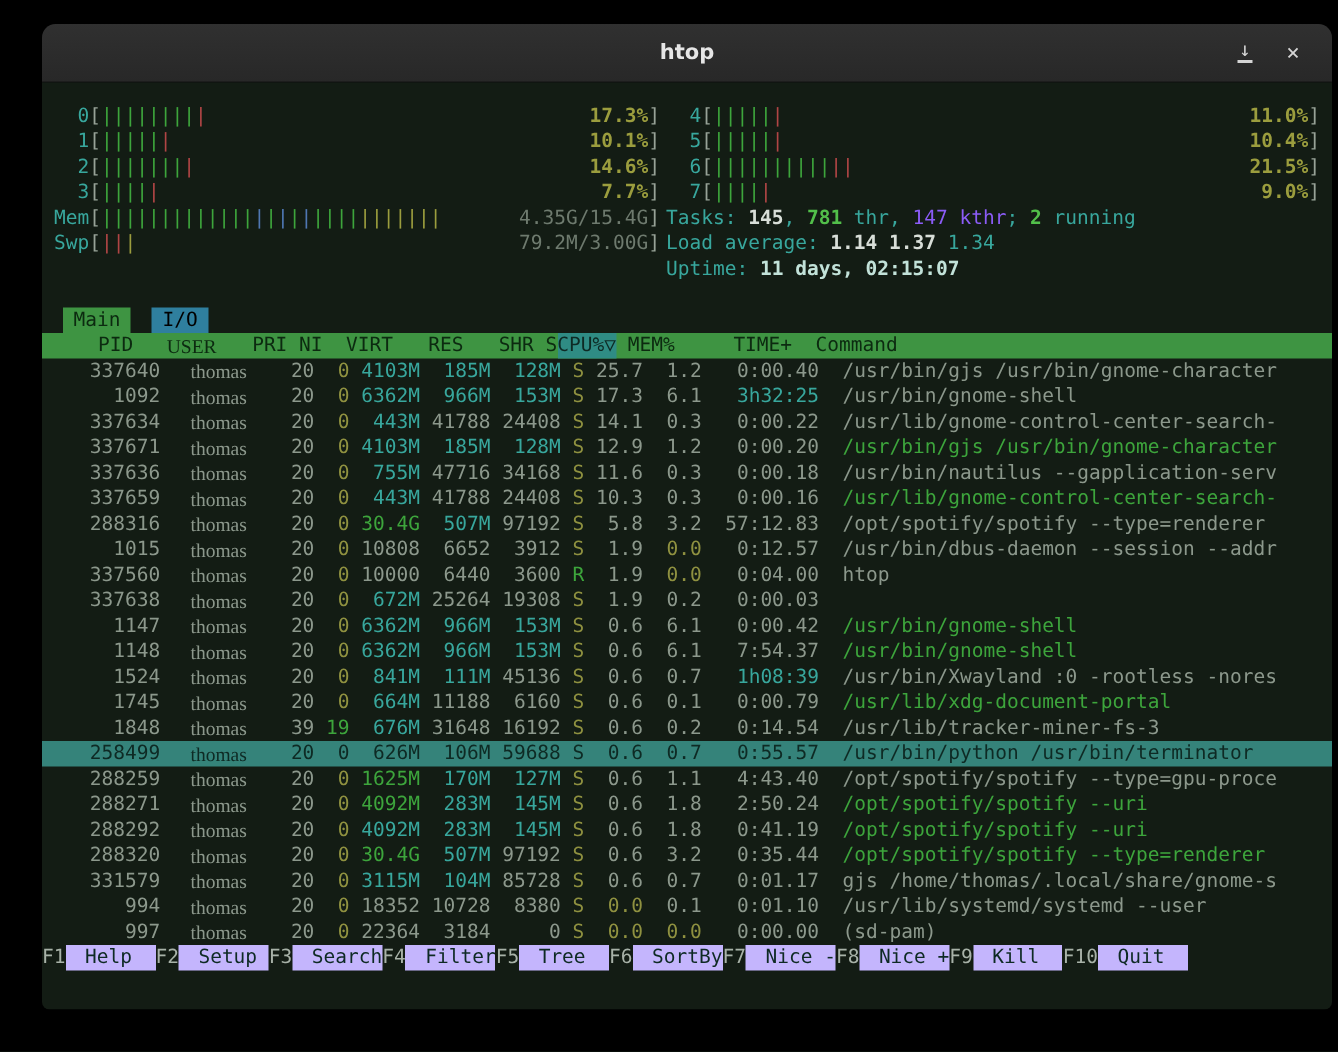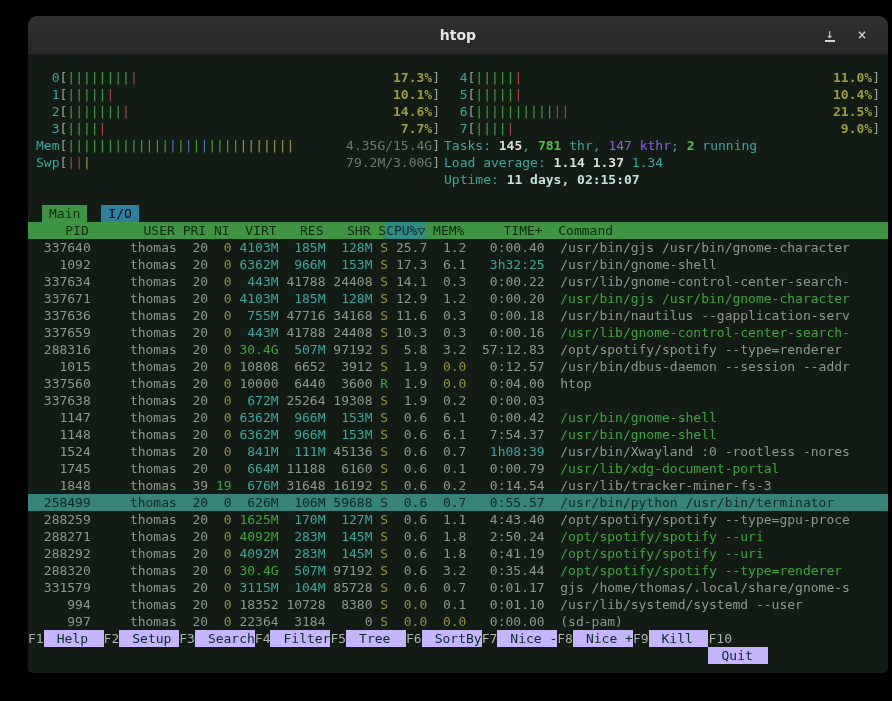--- a/index.html
+++ b/index.html
@@ -34,25 +34,25 @@
   .blank{height:17px;}
   
   .tabsrow{height:17px;display:flex;padding-left:14px;}
   .tab{padding:0 7px;height:17px;}
   .tab.main{background:#3e9442;color:#0c2a10;margin-right:14px;}
   .tab.io{background:#2f7f9e;color:#000000;}
   
   .hdr{height:17px;display:flex;background:#3e9442;color:#0c2a10;padding:0 0 0 6px;}
   .hdr span{color:#0c2a10;}
   .hdr .sorted{background:#2f8c84;color:#0e2a24;}
-  .row{height:17px;display:flex;padding-left:8px;}
+  .row{height:17px;display:flex;padding-left:24px;}
   .row.selected{background:#35837a;}
   .row.selected span{color:#0e2a24 !important;}
   .c-pid{width:7ch;text-align:right;}
-  .c-user{width:10ch;margin-left:1ch;text-align:right;}
+  .c-user{width:10ch;margin-left:1ch;text-align:center;font-family:Liberation Serif, serif;}
   .c-pri{width:4ch;text-align:right;}
   .c-ni{width:3ch;text-align:right;}
   .c-virt{width:6ch;text-align:right;}
   .c-res{width:6ch;text-align:right;}
   .c-shr{width:6ch;text-align:right;}
   .c-s{width:2ch;text-align:right;}
   .c-cpu{width:5ch;text-align:right;}
   .c-mem{width:5ch;text-align:right;}
   .c-time{width:10ch;text-align:right;}
   .c-cmd{flex:1;margin-left:2ch;text-align:left;overflow:hidden;}
@@ -510,16 +510,16 @@
     <div class="fbar" id="fbar">
         <span style="display: inline-flex;"><span class="fkey">F1</span><span class="flabel">Help</span></span>
         <span style="display: inline-flex;"><span class="fkey">F2</span><span class="flabel">Setup</span></span>
         <span style="display: inline-flex;"><span class="fkey">F3</span><span class="flabel">Search</span></span>
         <span style="display: inline-flex;"><span class="fkey">F4</span><span class="flabel">Filter</span></span>
         <span style="display: inline-flex;"><span class="fkey">F5</span><span class="flabel">Tree</span></span>
         <span style="display: inline-flex;"><span class="fkey">F6</span><span class="flabel">SortBy</span></span>
         <span style="display: inline-flex; text-align: center;"><span class="fkey">F7</span><span class="flabel">Nice -</span></span>
         <span style="display: inline-flex;"><span class="fkey">F8</span><span class="flabel">Nice +</span></span>
         <span style="display: inline-flex;"><span class="fkey">F9</span><span class="flabel">Kill</span></span>
-        <span style="display: inline-flex; flex-direction: column;"><span class="fkey">F10</span><span class="flabel">Quit</span></span>
+        <span style="display: inline-flex;"><span class="fkey">F10</span><span class="flabel">Quit</span></span>
       </div>
   </div>
 </div>
 
 </body></html>

